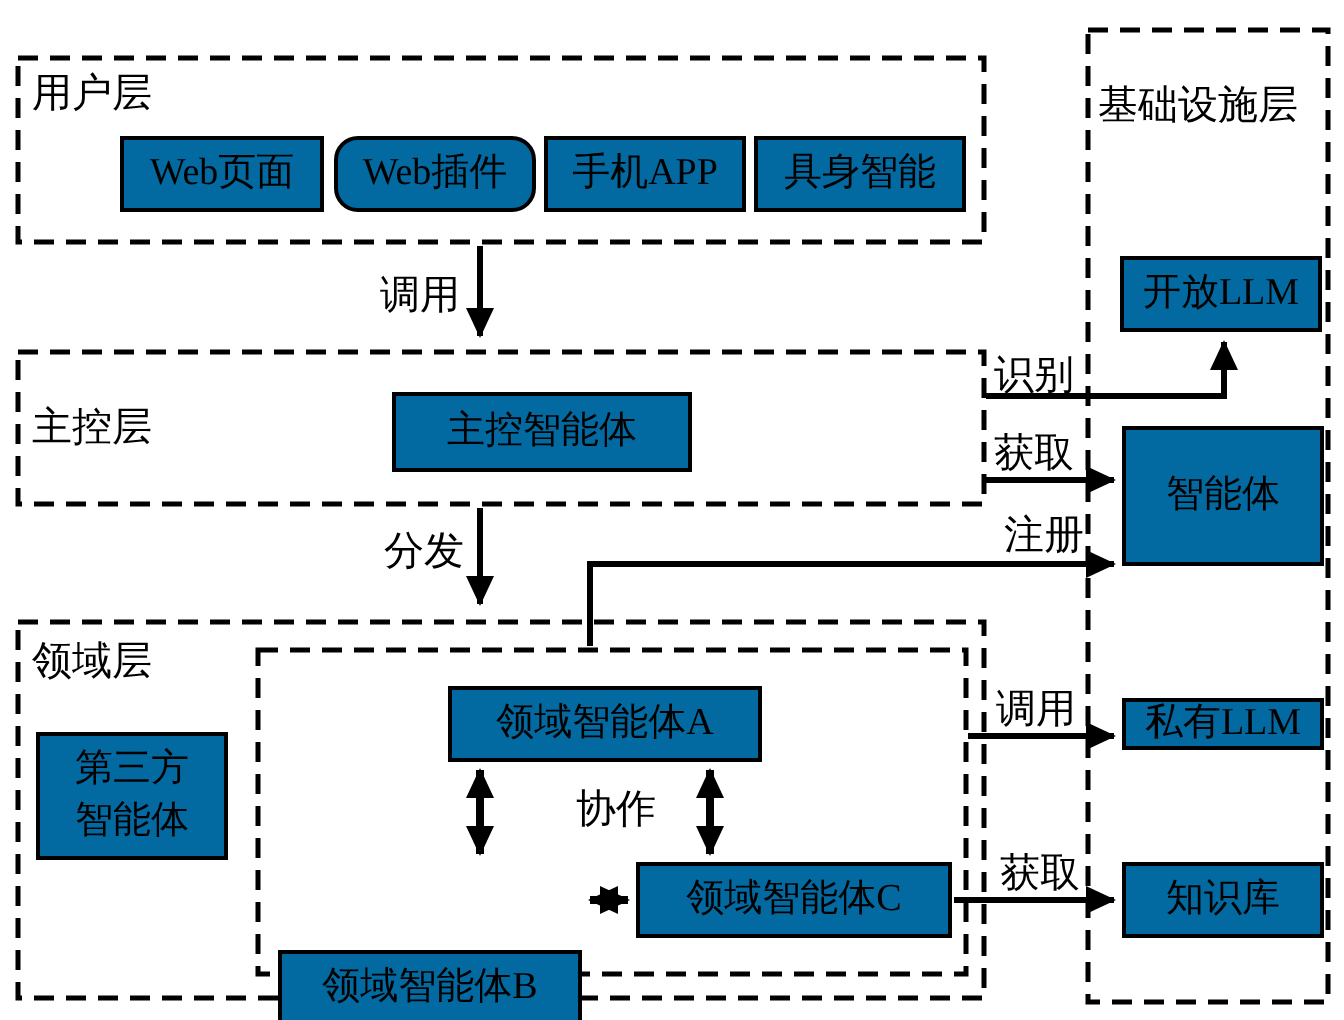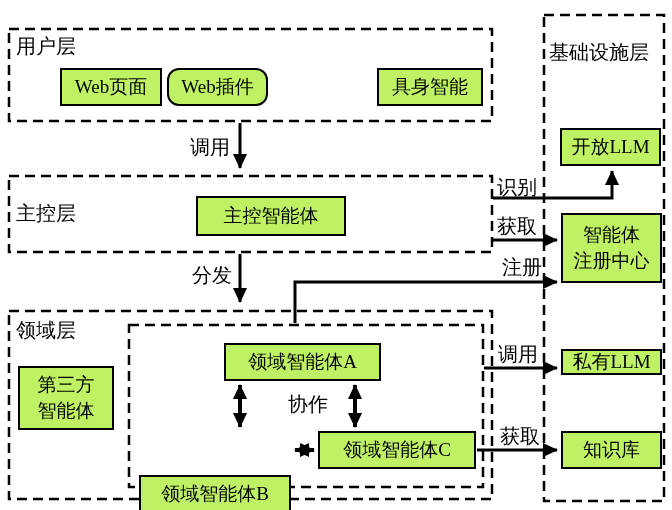--- a/index.html
+++ b/index.html
@@ -6,21 +6,21 @@
   html, body { background: #fff; }
   body {
     width: 672px; height: 510px; position: relative; overflow: hidden;
     font-family: "Liberation Serif", "DejaVu Serif", serif;
     color: #000;
   }
   .stage { position: absolute; left: 0; top: 0; width: 672px; height: 510px; }
   svg.connectors { position: absolute; left: 0; top: 0; z-index: 1; }
   .solid-box {
     position: absolute; z-index: 2;
-    border: 2px solid #000; background: #bef264;
+    border: 2px solid #000; background: #0369a1;
     display: flex; flex-direction: column; align-items: center; justify-content: center;
     text-align: center; font-size: 19px; line-height: 1.35; white-space: nowrap;
   }
   .layer-label {
     position: absolute; z-index: 3; font-size: 20px; white-space: nowrap;
   }
   .edge-label {
     position: absolute; z-index: 3; font-size: 20px; white-space: nowrap;
   }
   
@@ -86,36 +86,36 @@
     <path d="M295 450 H314" stroke="#000" stroke-width="4" fill="none" marker-start="url(#arrS)" marker-end="url(#arrE)"></path>
   </svg>
 
   <div class="layer-label" id="lbl-user">用户层</div>
   <div class="layer-label" id="lbl-master">主控层</div>
   <div class="layer-label" id="lbl-domain">领域层</div>
   <div class="layer-label" id="lbl-infra">基础设施层</div>
 
   <div class="solid-box" id="box-web-page">Web页面</div>
   <div class="solid-box" id="box-web-plugin">Web插件</div>
+  <div class="solid-box" id="box-phone-app">手机APP</div>
   <div class="solid-box" id="box-embodied">具身智能</div>
 
   <div class="solid-box" id="box-master-agent">主控智能体</div>
 
   <div class="solid-box" id="box-third-party">
     <span>第三方</span>
     <span>智能体</span>
   </div>
   <div class="solid-box" id="box-agent-a">领域智能体A</div>
   <div class="solid-box" id="box-agent-b">领域智能体B</div>
   <div class="solid-box" id="box-agent-c">领域智能体C</div>
 
   <div class="solid-box" id="box-open-llm">开放LLM</div>
   <div class="solid-box" id="box-registry">
     <span>智能体</span>
-    <span>注册中心</span>
   </div>
   <div class="solid-box" id="box-private-llm">私有LLM</div>
   <div class="solid-box" id="box-kb">知识库</div>
 
   <div class="edge-label" id="elbl-invoke-top">调用</div>
   <div class="edge-label" id="elbl-dispatch">分发</div>
   <div class="edge-label" id="elbl-identify">识别</div>
   <div class="edge-label" id="elbl-fetch-top">获取</div>
   <div class="edge-label" id="elbl-register">注册</div>
   <div class="edge-label" id="elbl-invoke-mid">调用</div>

